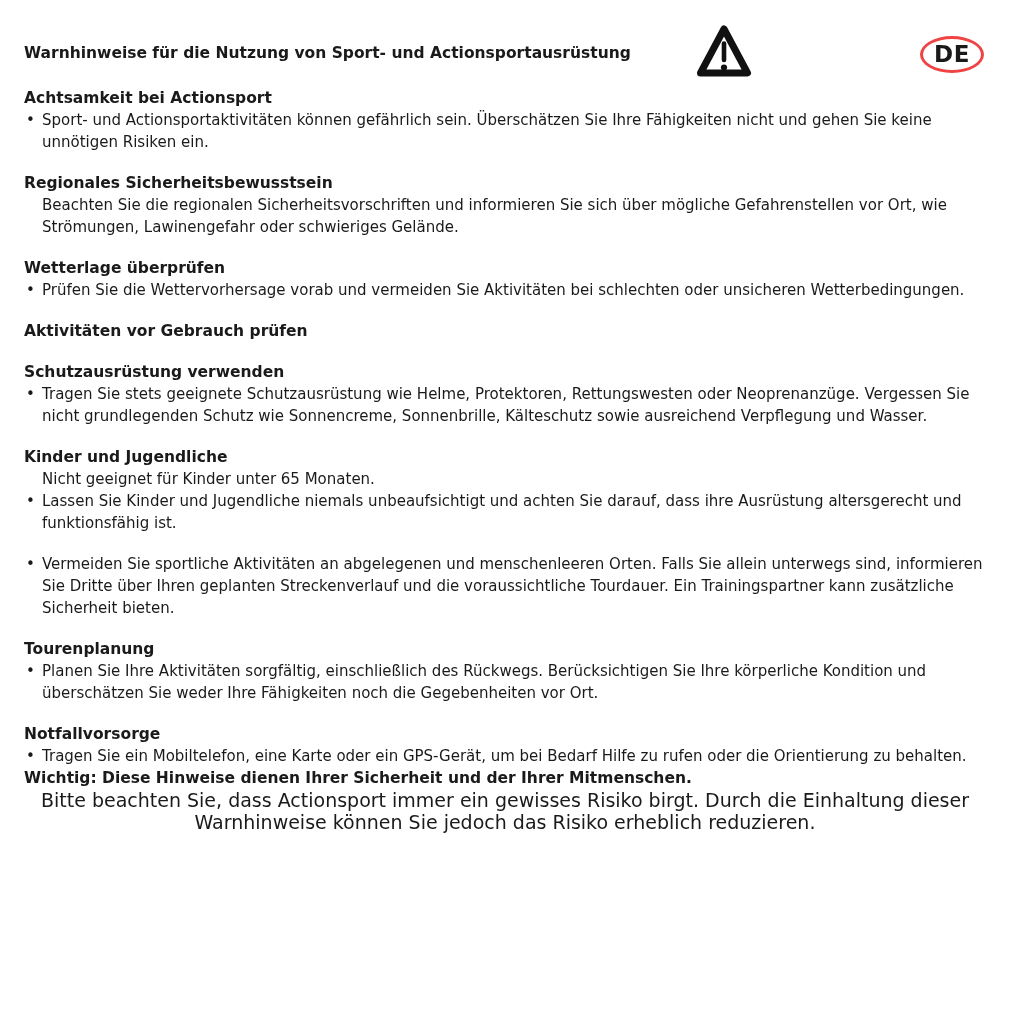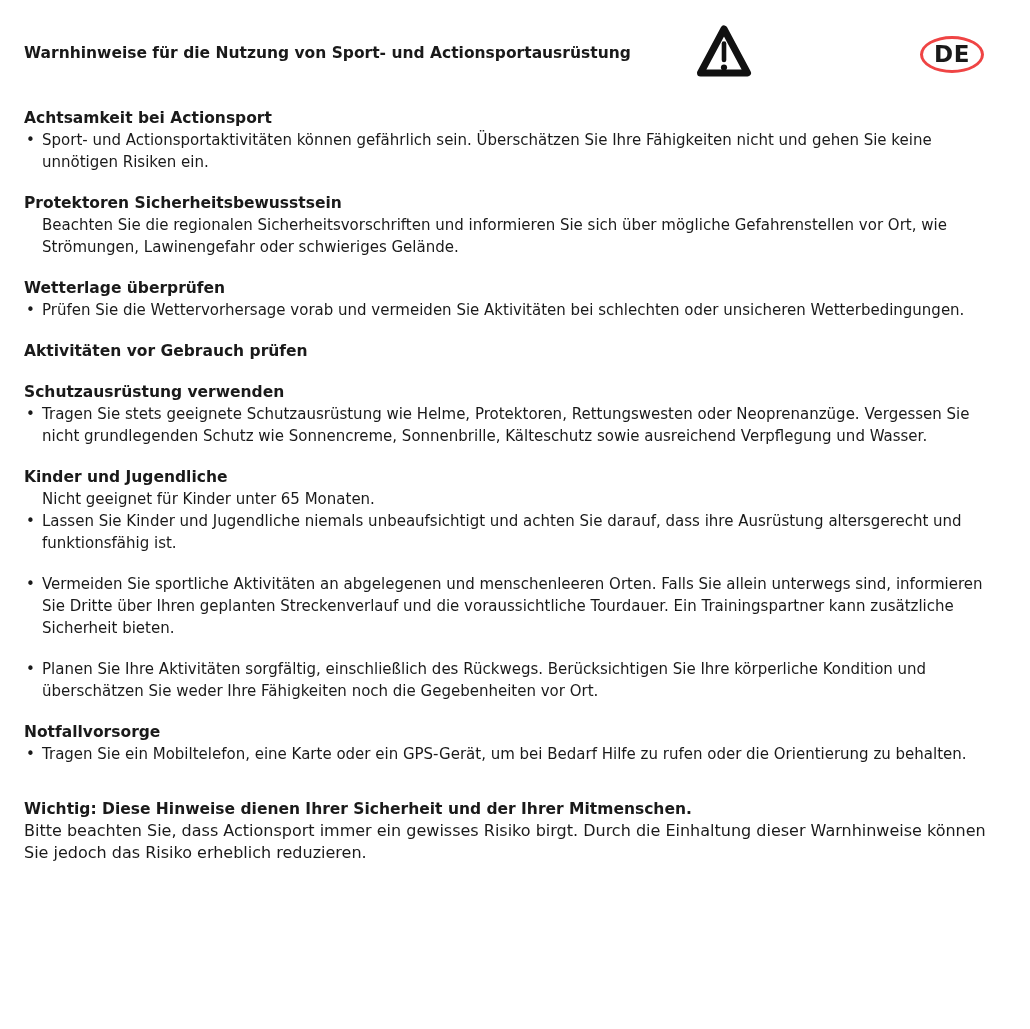--- a/index.html
+++ b/index.html
@@ -47,21 +47,21 @@
     border-radius: 50%;
     display: flex;
     align-items: center;
     justify-content: center;
     font-weight: bold;
     font-size: 23px;
     letter-spacing: 0.5px;
     padding-bottom: 1px;
   }
   
-  .sections { margin-top: 27px; }
+  .sections { margin-top: 7px; }
   .section { margin-top: 19px; }
   .section:first-child { margin-top: 0; }
   .heading {
     margin: 0;
     font-size: 15.5px;
     font-weight: bold;
     line-height: 22px;
   }
   .item {
     position: relative;
@@ -70,32 +70,33 @@
     font-size: 15px;
     line-height: 22px;
     max-width: 958px;
   }
   .bullet {
     position: absolute;
     left: 2px;
     top: 0;
   }
   
-  .footer { margin-top: 33px; }
+  .footer { }
   .footer-bold {
     margin: 0;
     font-size: 15.5px;
     font-weight: bold;
     line-height: 22px;
   }
   .footer-text {
     margin: 0;
-    font-size: 16px;
+    font-size: 19px;
     line-height: 22px;
     max-width: 962px;
+    text-align: center;
   }
 </style>
 </head>
 <body>
 
 <div class="page">
 
   <header class="header">
     <h1 class="title">Warnhinweise für die Nutzung von Sport- und Actionsportausrüstung</h1>
 
@@ -109,21 +110,21 @@
 
     <span class="de-badge">DE</span>
   </header>
 
   <main class="sections">
       <section class="section">
         <h2 class="heading">Achtsamkeit bei Actionsport</h2>
         <p class="item"><span class="bullet">•</span><span>Sport- und Actionsportaktivitäten können gefährlich sein. Überschätzen Sie Ihre Fähigkeiten nicht und gehen Sie keine unnötigen Risiken ein.</span></p>
       </section>
       <section class="section">
-        <h2 class="heading">Protektoren Sicherheitsbewusstsein</h2>
+        <h2 class="heading">Regionales Sicherheitsbewusstsein</h2>
         <p class="item"><span>Beachten Sie die regionalen Sicherheitsvorschriften und informieren Sie sich über mögliche Gefahrenstellen vor Ort, wie Strömungen, Lawinengefahr oder schwieriges Gelände.</span></p>
       </section>
       <section class="section">
         <h2 class="heading">Wetterlage überprüfen</h2>
         <p class="item"><span class="bullet">•</span><span>Prüfen Sie die Wettervorhersage vorab und vermeiden Sie Aktivitäten bei schlechten oder unsicheren Wetterbedingungen.</span></p>
       </section>
       <section class="section">
         <h2 class="heading">Aktivitäten vor Gebrauch prüfen</h2>
       </section>
       <section class="section">
@@ -132,20 +133,21 @@
       </section>
       <section class="section">
         <h2 class="heading">Kinder und Jugendliche</h2>
         <p class="item"><span>Nicht geeignet für Kinder unter 65 Monaten.</span></p>
         <p class="item"><span class="bullet">•</span><span>Lassen Sie Kinder und Jugendliche niemals unbeaufsichtigt und achten Sie darauf, dass ihre Ausrüstung altersgerecht und funktionsfähig ist.</span></p>
       </section>
       <section class="section">
         <p class="item"><span class="bullet">•</span><span>Vermeiden Sie sportliche Aktivitäten an abgelegenen und menschenleeren Orten. Falls Sie allein unterwegs sind, informieren Sie Dritte über Ihren geplanten Streckenverlauf und die voraussichtliche Tourdauer. Ein Trainingspartner kann zusätzliche Sicherheit bieten.</span></p>
       </section>
       <section class="section">
+        <h2 class="heading">Tourenplanung</h2>
         <p class="item"><span class="bullet">•</span><span>Planen Sie Ihre Aktivitäten sorgfältig, einschließlich des Rückwegs. Berücksichtigen Sie Ihre körperliche Kondition und überschätzen Sie weder Ihre Fähigkeiten noch die Gegebenheiten vor Ort.</span></p>
       </section>
       <section class="section">
         <h2 class="heading">Notfallvorsorge</h2>
         <p class="item"><span class="bullet">•</span><span>Tragen Sie ein Mobiltelefon, eine Karte oder ein GPS-Gerät, um bei Bedarf Hilfe zu rufen oder die Orientierung zu behalten.</span></p>
       </section>
     </main>
 
   <footer class="footer">
     <p class="footer-bold">Wichtig: Diese Hinweise dienen Ihrer Sicherheit und der Ihrer Mitmenschen.</p>

